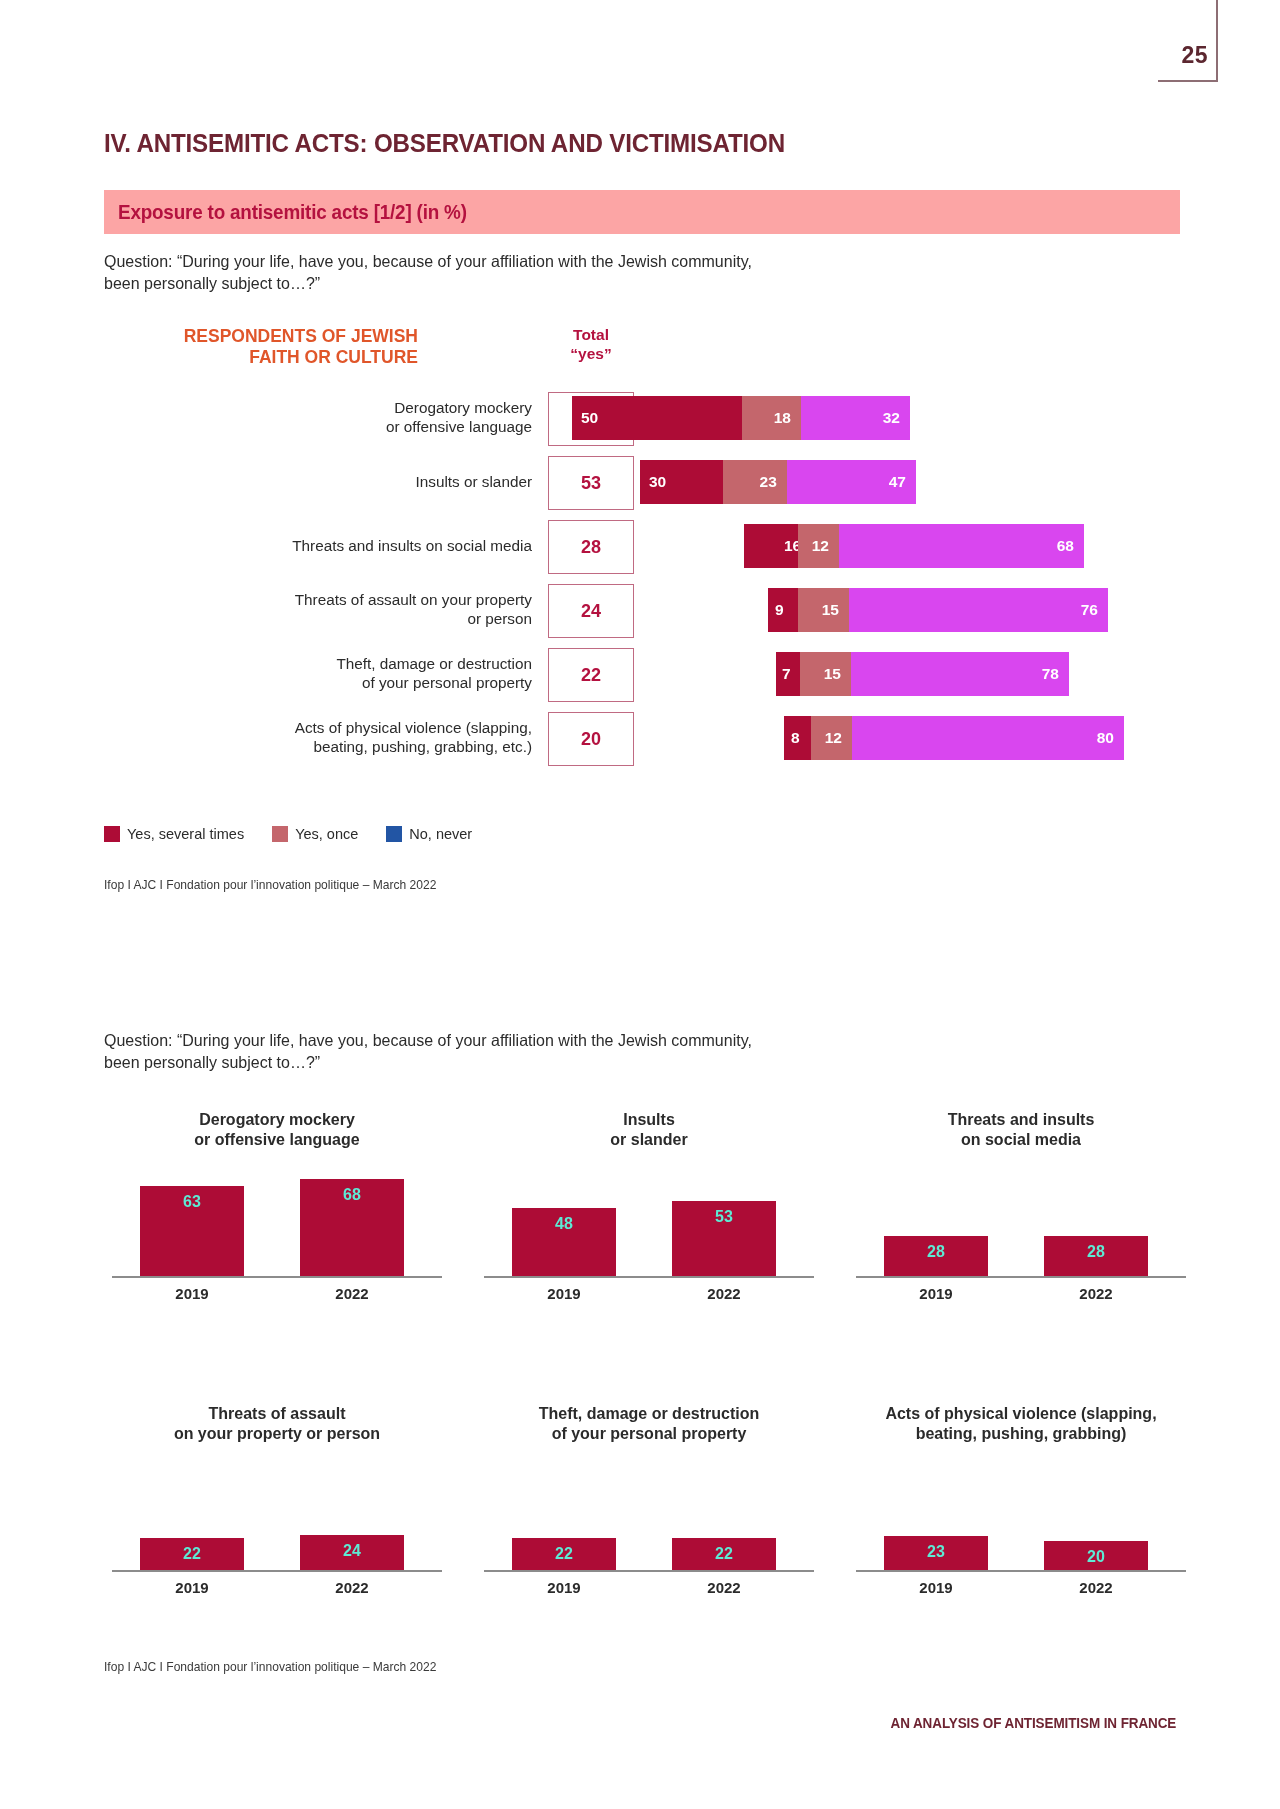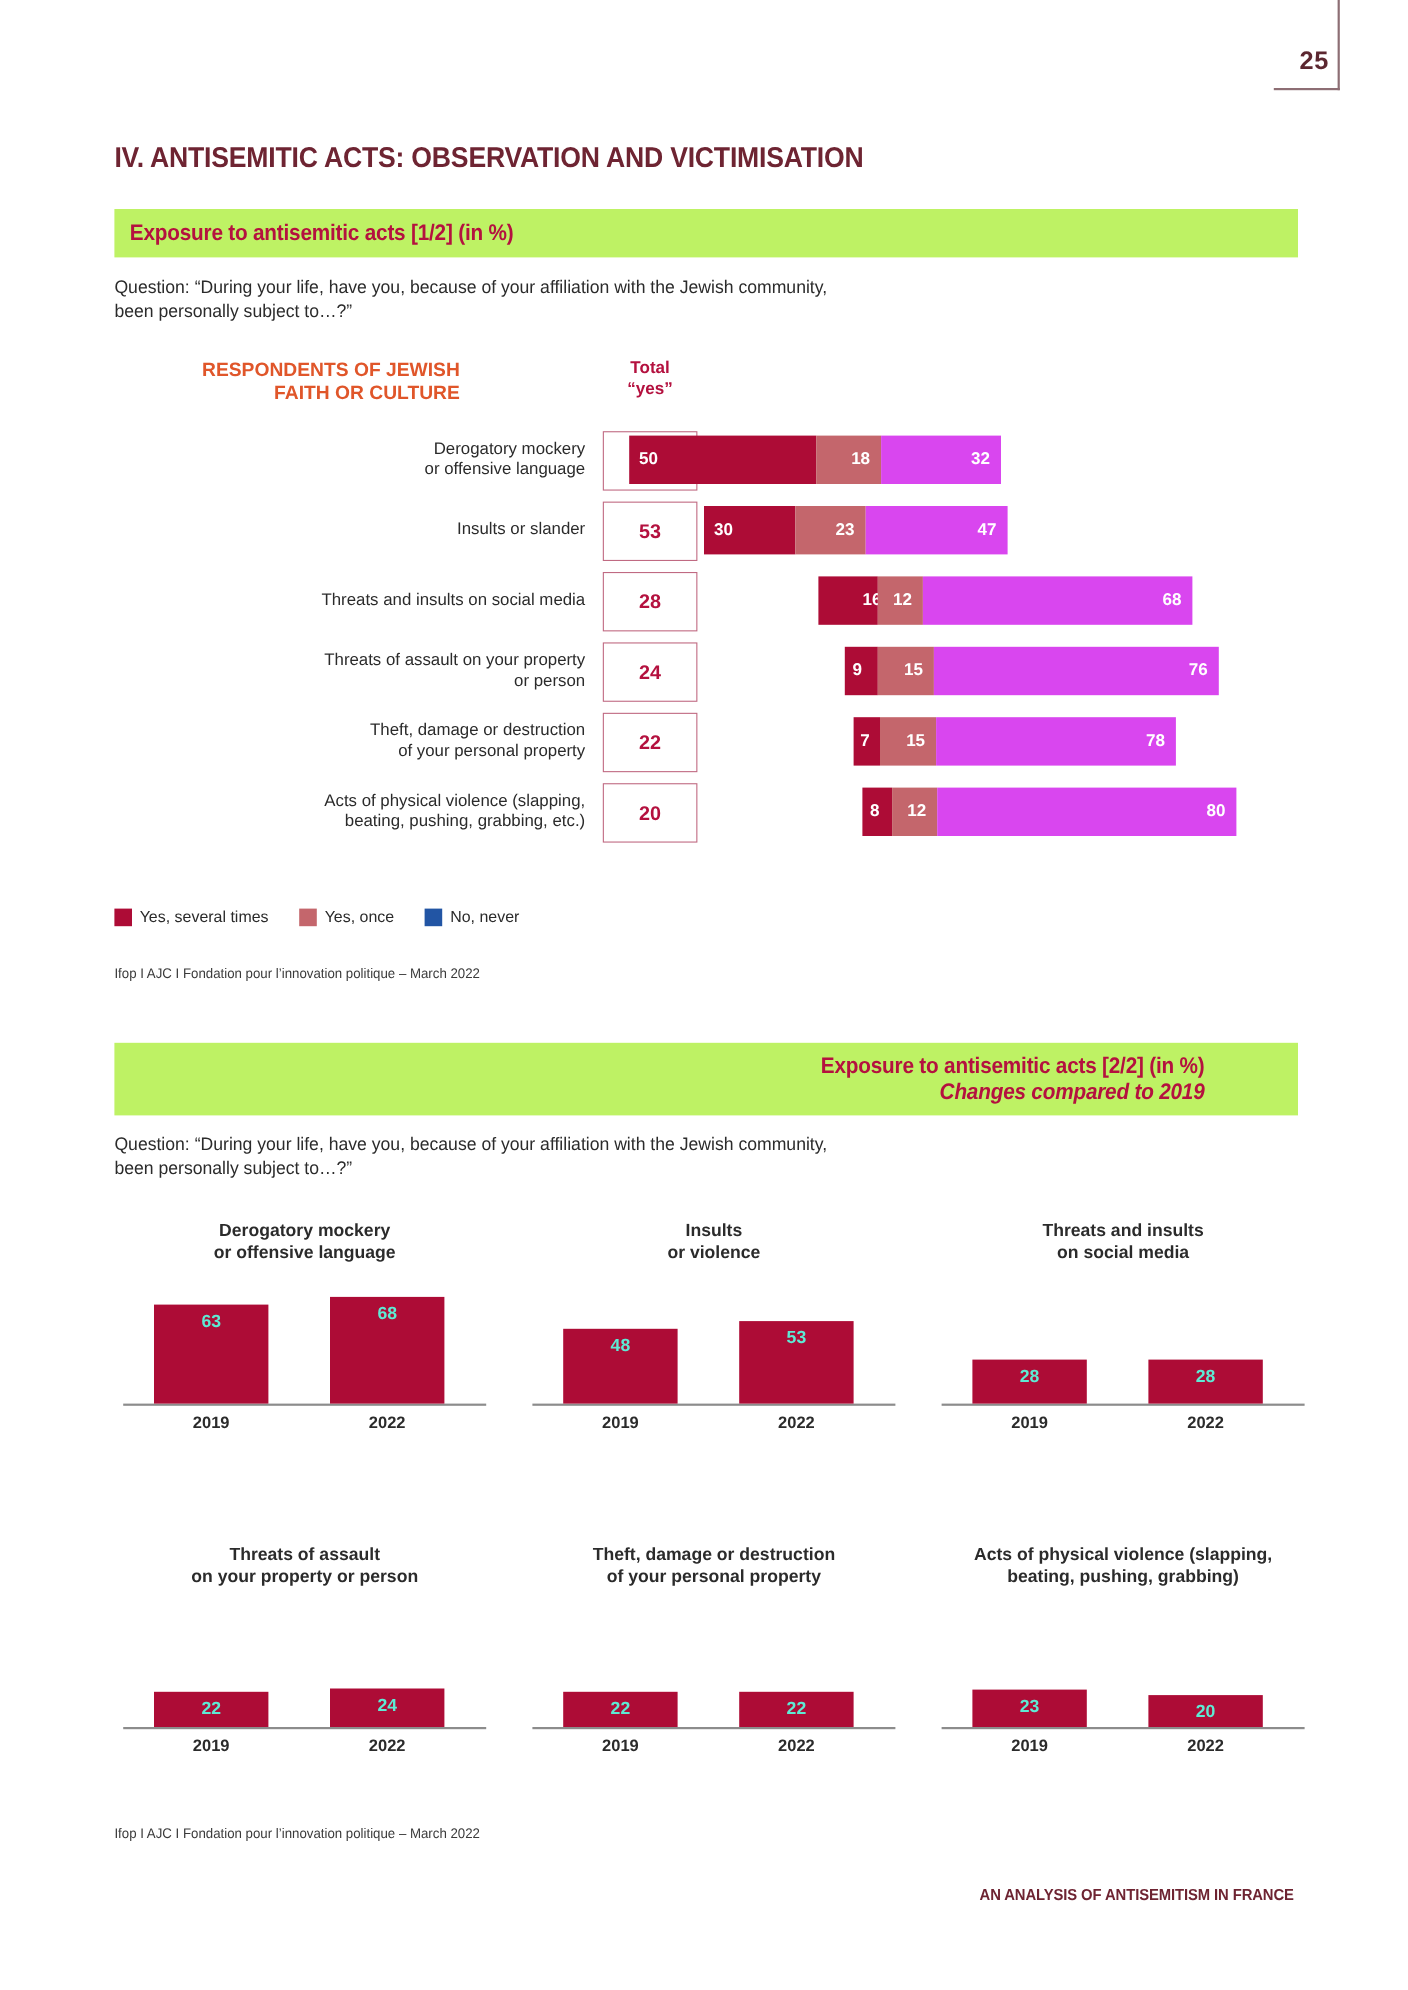--- a/index.html
+++ b/index.html
@@ -17,21 +17,21 @@
   .corner .hline{position:absolute;right:0;bottom:0;height:2px;width:60px;background:#8d6e74;}
   .pagenum{position:absolute;top:42px;right:72px;font-size:23px;font-weight:bold;
            color:#5c2730;letter-spacing:.5px;}
 
   
   .sec-title{position:absolute;left:104px;top:128px;font-size:26px;font-weight:bold;
              color:#6e2432;letter-spacing:-.2px;transform:scaleX(.93);transform-origin:left center;
              white-space:nowrap;}
 
   
-  .band{position:absolute;left:104px;width:1076px;background:#bef264;text-align:right;}
+  .band{position:absolute;left:104px;width:1076px;background:#fca5a5;}
   .band .bt{color:#b4113f;font-weight:bold;font-size:20.5px;letter-spacing:-.2px;
             transform:scaleX(.92);transform-origin:left center;white-space:nowrap;}
   .band .bt.it{font-style:italic;}
 
   .question{position:absolute;left:104px;font-size:16.5px;line-height:1.35;color:#2b2b2b;
             transform:scaleX(.97);transform-origin:left top;}
 
   
   .c1{position:absolute;left:104px;top:330px;width:1076px;height:440px;}
   .grp-head{position:absolute;right:762px;top:20px;width:300px;text-align:right;
@@ -195,24 +195,20 @@
       <span>Yes, once</span>
     </div>
     <div class="li">
       <span class="sw c"></span>
       <span>No, never</span>
     </div>
   </div>
 
   <div class="source" style="top:878px;">Ifop I AJC I Fondation pour l’innovation politique – March 2022</div>
 
-  <div class="band" style="top:948px;height:66px;padding:9px 0 0 14px;box-sizing:border-box;">
-    <div class="bt">Exposure to antisemitic acts [2/2] (in %)</div>
-    <div class="bt it">Changes compared to 2019</div>
-  </div>
 
   <div class="question" style="top:1029px;width:900px;white-space:pre-line;">Question: “During your life, have you, because of your affiliation with the Jewish community,
 been personally subject to…?”</div>
 
   <div class="sm-grid" style="top:1110px;height:500px;">
 
     <div class="sm" style="left:8px;top:0;">
       <div class="sm-title" style="white-space:pre-line;">Derogatory mockery
 or offensive language</div>
       <div class="plot">
@@ -223,21 +219,21 @@
         <div class="sbar r" style="height:97px;">
           <span>68</span>
         </div>
         <div class="xtick l">2019</div>
         <div class="xtick r">2022</div>
       </div>
     </div>
 
     <div class="sm" style="left:380px;top:0;">
       <div class="sm-title" style="white-space:pre-line;">Insults
-or violence</div>
+or slander</div>
       <div class="plot">
         <div class="axis"></div>
         <div class="sbar l" style="height:68px;">
           <span>48</span>
         </div>
         <div class="sbar r" style="height:75px;">
           <span>53</span>
         </div>
         <div class="xtick l">2019</div>
         <div class="xtick r">2022</div>

